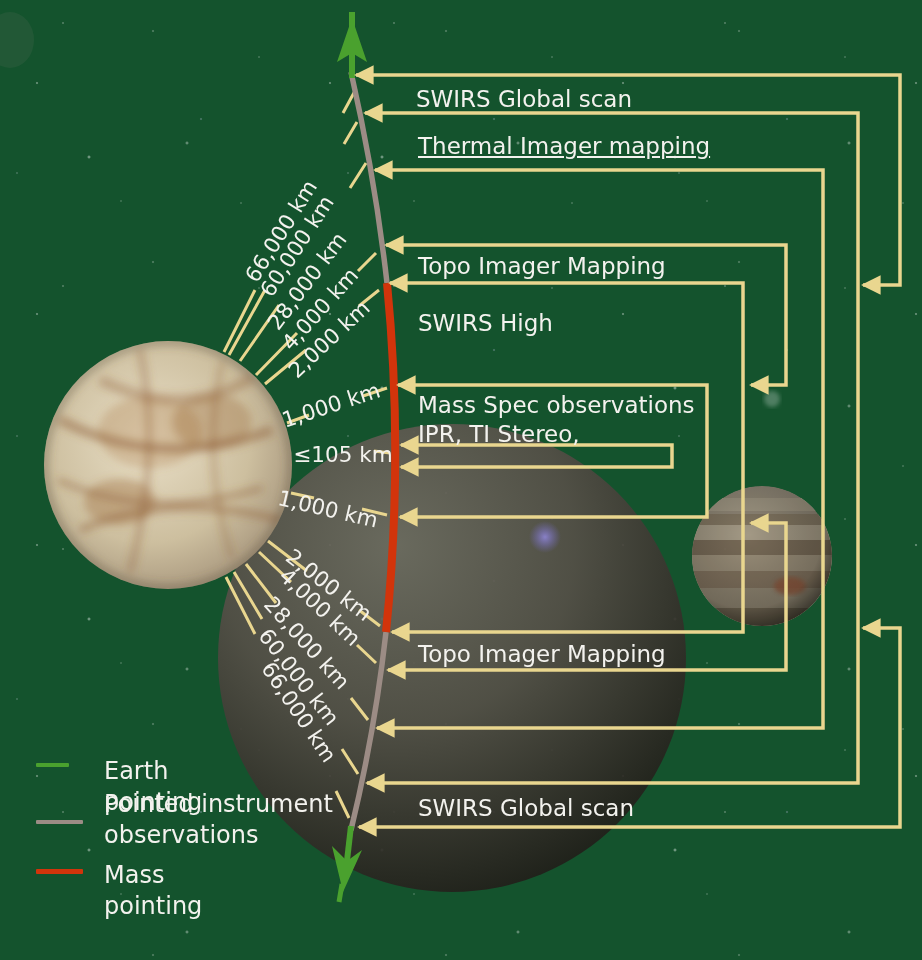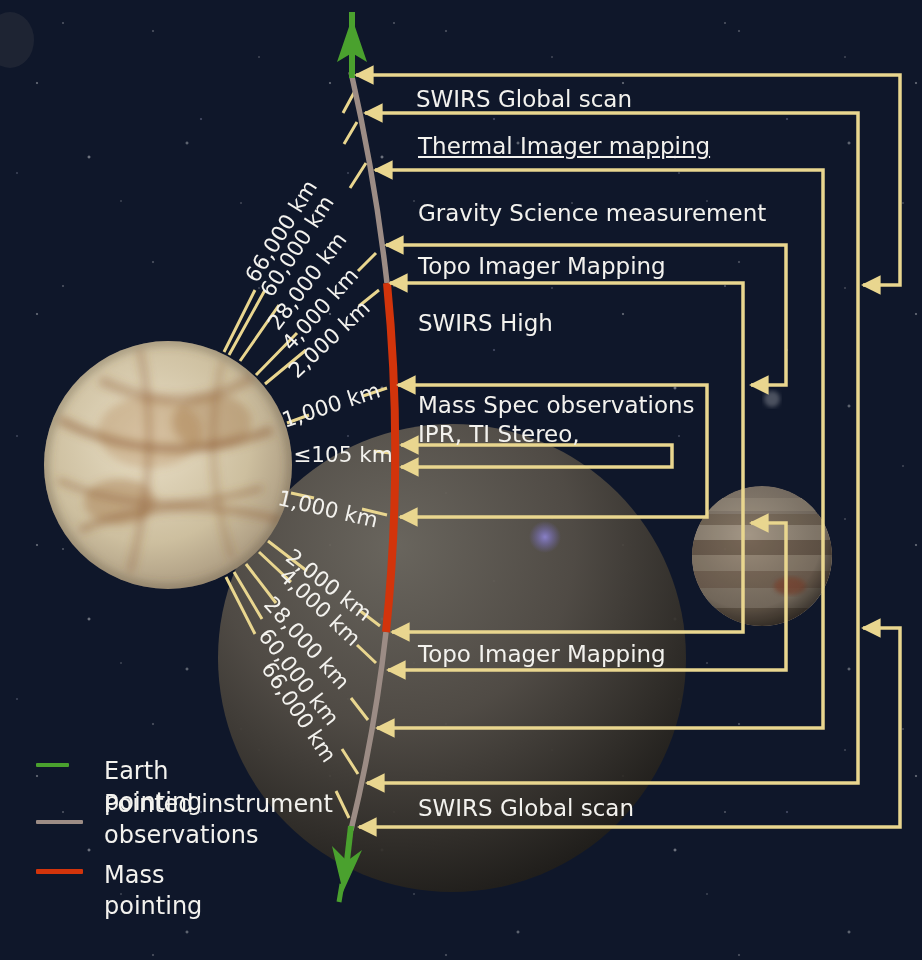--- a/index.html
+++ b/index.html
@@ -1,16 +1,16 @@
 <!DOCTYPE html>
 <html><head>
 <meta charset="utf-8">
 <style>
   html,body{margin:0;padding:0;background:#000;}
-  .canvas{position:relative;width:922px;height:960px;background:#0f172a;overflow:hidden;
+  .canvas{position:relative;width:922px;height:960px;background:#14532d;overflow:hidden;
           font-family:"DejaVu Sans","Liberation Sans",sans-serif;}
   .stars, .stars2{position:absolute;inset:0;pointer-events:none;}
   .stars{background-image:
     radial-gradient(circle 1px at 37px 83px, rgba(255,255,255,.55), transparent 1.6px),
     radial-gradient(circle 1px at 153px 31px, rgba(255,255,255,.38), transparent 1.6px),
     radial-gradient(circle 1.3px at 89px 157px, rgba(255,255,255,.6), transparent 2px),
     radial-gradient(circle 1px at 201px 119px, rgba(214,214,255,.4), transparent 1.6px),
     radial-gradient(circle 1px at 259px 57px, rgba(255,255,255,.3), transparent 1.5px),
     radial-gradient(circle 1px at 121px 201px, rgba(255,255,255,.28), transparent 1.5px);
     background-size:293px 231px;}
@@ -159,21 +159,20 @@
       <path d="M390,283 H743 V632 H392" marker-start="url(#ah)" marker-end="url(#ahe)"></path>
       <path d="M398,385 H707 V517 H400" marker-start="url(#ah)" marker-end="url(#ahe)"></path>
       <path d="M401,445 H672 V467 H401" marker-start="url(#ah)" marker-end="url(#ahe)"></path>
       <path d="M751,523 H786 V670 H388" marker-start="url(#ah)" marker-end="url(#ahe)"></path>
       <path d="M863,628 H900 V827 H359" marker-start="url(#ah)" marker-end="url(#ahe)"></path>
     </g>
   </svg>
 
   <div class="obs-label" style="left:416px;top:85px;">SWIRS Global scan</div>
   <div class="obs-label" style="left:418px;top:132px;text-decoration:underline;">Thermal Imager mapping</div>
-  <div class="obs-label" style="left:418px;top:199px;">Gravity Science measurement</div>
   <div class="obs-label" style="left:418px;top:252px;">Topo Imager Mapping</div>
   <div class="obs-label" style="left:418px;top:309px;">
     <div>SWIRS High</div>
   </div>
   <div class="obs-label" style="left:418px;top:391px;">
     <div>Mass Spec observations</div>
     <div>IPR, TI Stereo,</div>
   </div>
   <div class="obs-label" style="left:418px;top:640px;">Topo Imager Mapping</div>
   <div class="obs-label" style="left:418px;top:794px;">SWIRS Global scan</div>

